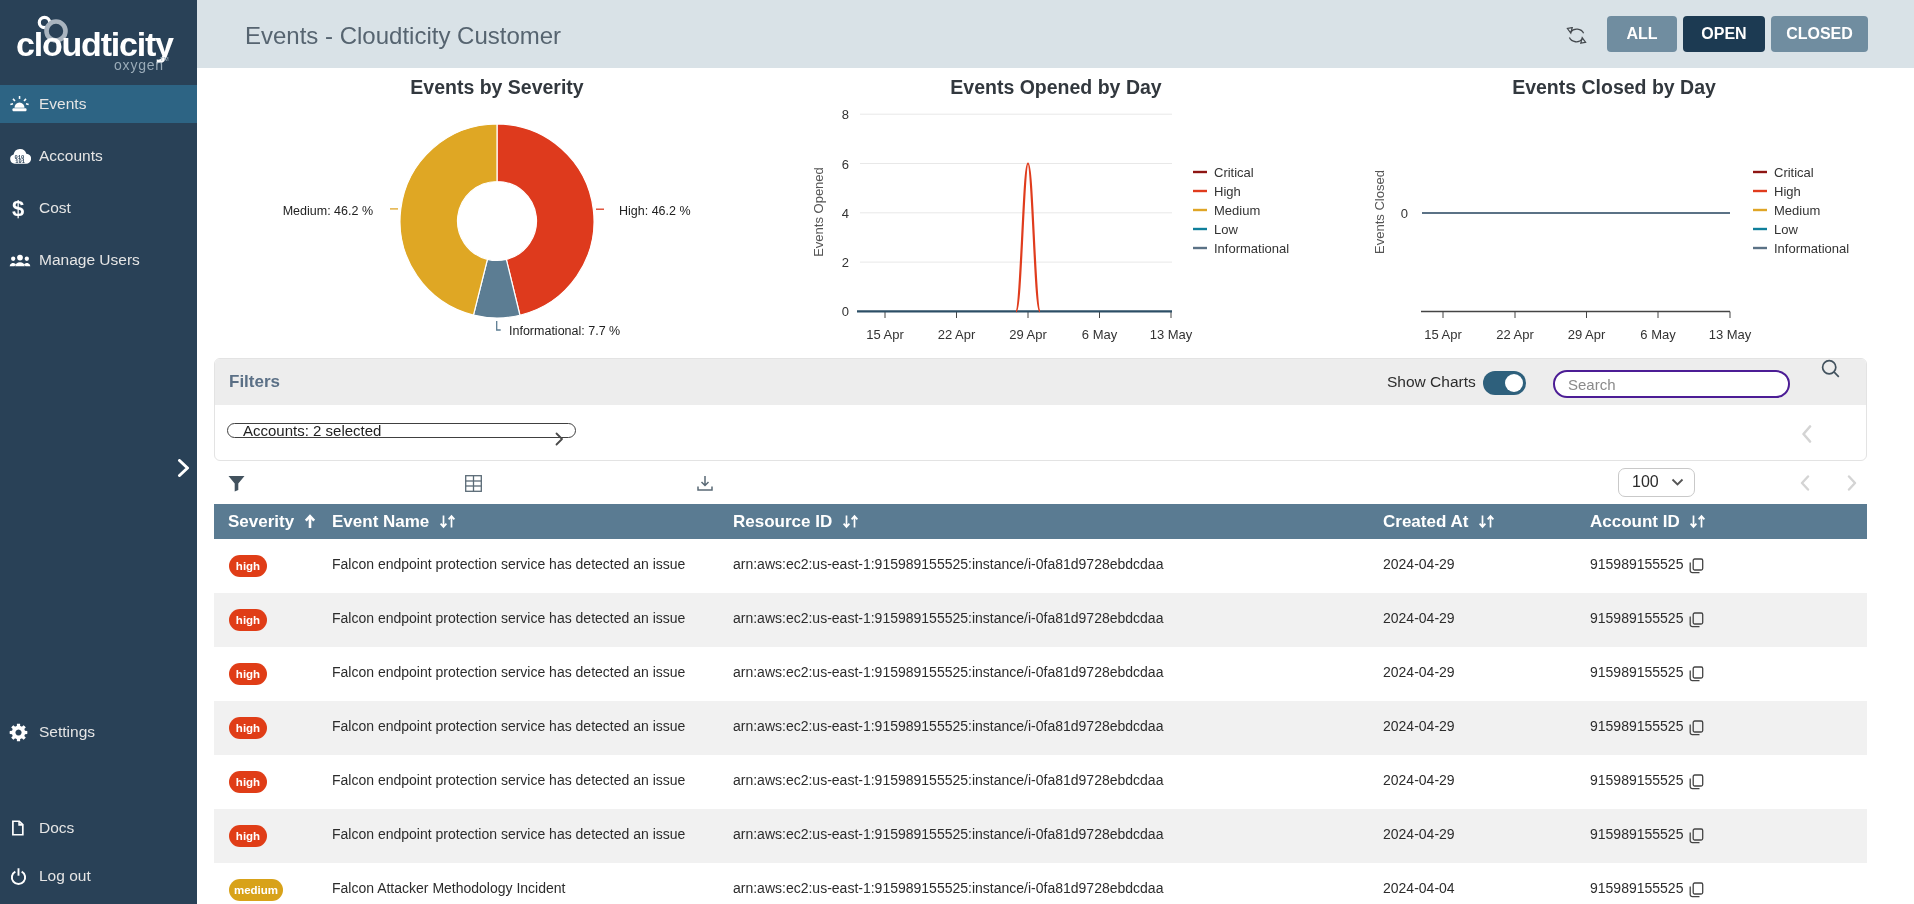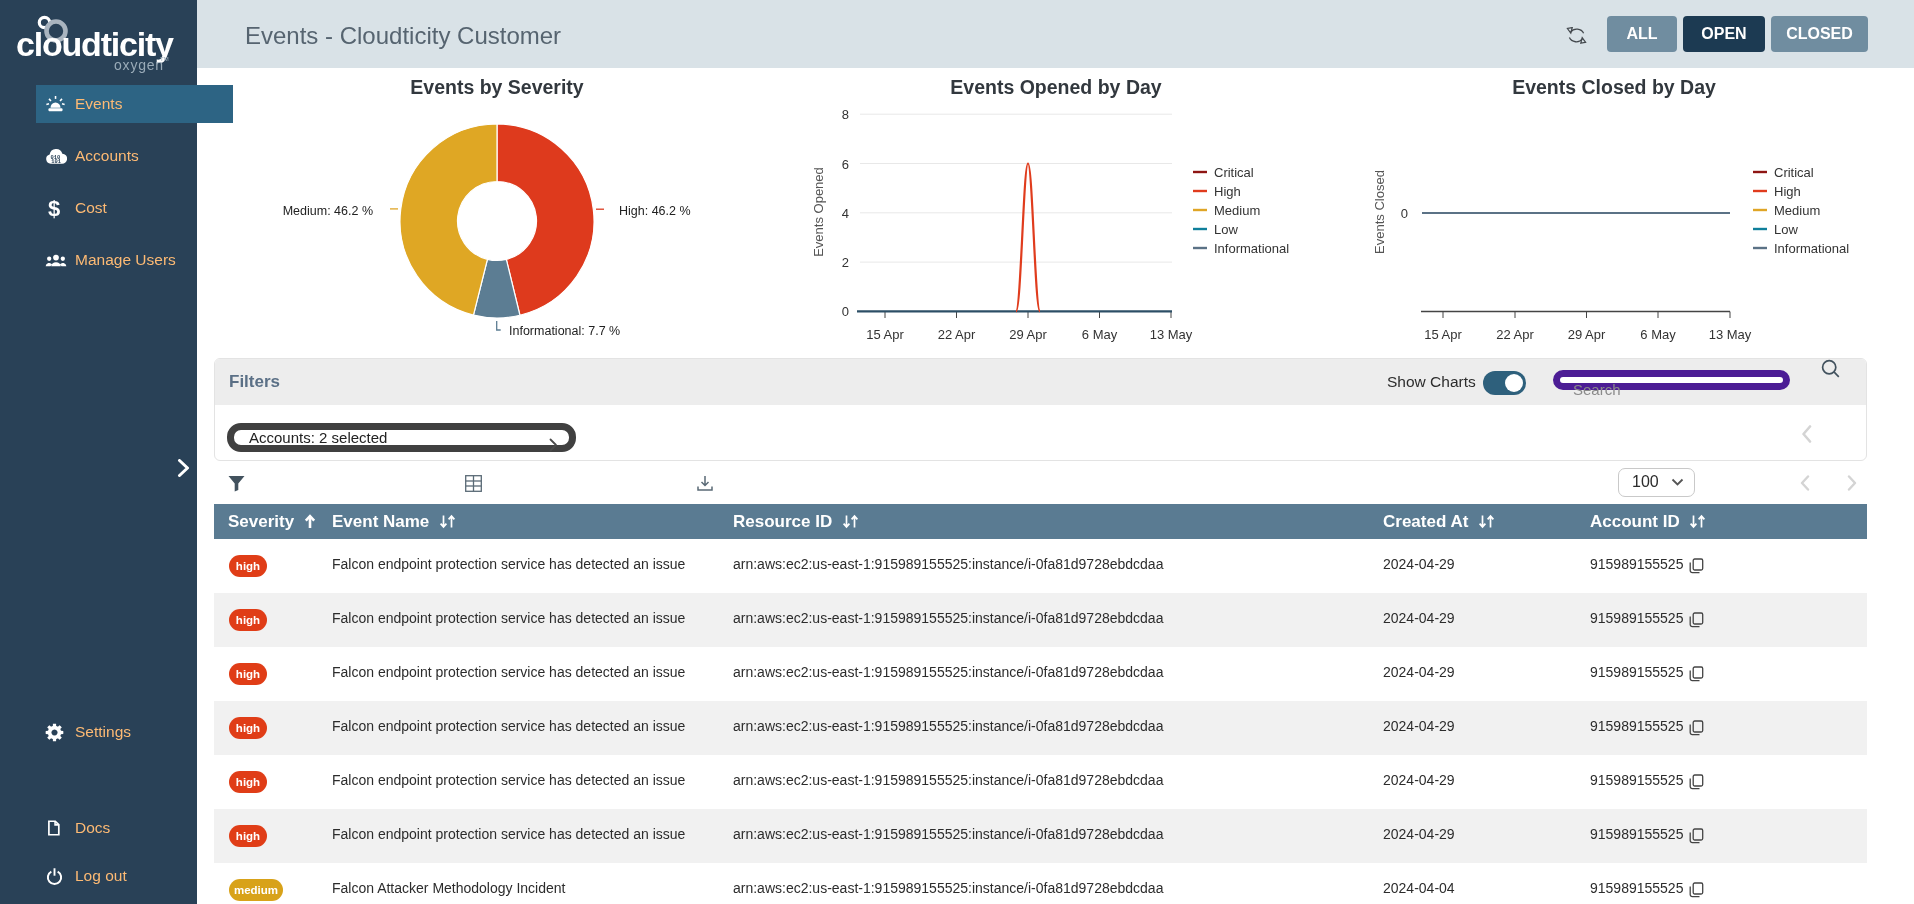--- a/index.html
+++ b/index.html
@@ -4,39 +4,39 @@
 <style>
   * { margin:0; padding:0; box-sizing:border-box; }
   html,body { width:1914px; height:904px; overflow:hidden; background:#fff;
     font-family:"Liberation Sans", sans-serif; }
   .abs { position:absolute; }
 
   
   #sidebar { position:absolute; left:0; top:0; width:197px; height:904px;
     background:#294157; color:#fff; }
   .nav-item { position:absolute; left:0; width:197px; height:46px;
-    display:flex; align-items:center; color:#fdba74; font-size:15.5px;margin-left:36px; }
+    display:flex; align-items:center; color:#e5e5e5; font-size:15.5px; }
   .nav-item svg { position:absolute; left:9px; }
   .nav-item span.lbl { position:absolute; left:39px; }
   #nav-events { top:85px; height:38px; background:#2d6484; }
 
   
   #header { position:absolute; left:197px; top:0; width:1717px; height:68px;
     background:#d9e2e7;padding-left:45px; }
   #title { position:absolute; left:48px; top:22px; font-size:24px; color:#566470; }
   .hbtn { position:absolute; top:16px; height:36px; border-radius:4px;
     color:#fff; font-weight:bold; font-size:16px; text-align:center;
     display:flex; align-items:center; justify-content:center; }
 
   
   #fcard { position:absolute; left:214px; top:358px; width:1653px; height:103px;
     border:1px solid #e3e3e3; border-radius:6px; background:#fff; }
   #fcard-head { position:absolute; left:0; top:0; width:100%; height:46px;
     background:#ededed; border-radius:5px 5px 0 0; }
-  .pill { position:absolute; top:64px; height:29px; border:7px solid #404040;
+  .pill { position:absolute; top:64px; height:15px; border:1px solid #404040;
     border-radius:14px; background:#fff; font-size:15px; color:#222;
     display:flex; align-items:center; padding-left:15px; }
   .pill svg.chev { position:absolute; right:11px; top:7.5px; }
 
   
   #toolbar { position:absolute; left:214px; top:461px; width:1653px; height:43px; }
   .tbitem { position:absolute; top:11px; color:#4c5d6b; font-size:16.5px;margin-top:32px; }
 
   
   #thead { position:absolute; left:214px; top:504px; width:1653px; height:35px;
@@ -234,21 +234,21 @@
   </g>
 </svg>
 
 <div id="fcard">
   <div id="fcard-head">
     <div class="abs" style="left:14px; top:13px; font-size:17px; font-weight:bold; color:#5b7086;">Filters</div>
     <div class="abs" style="left:1172px; top:14px; font-size:15.5px; color:#2c2c2c;">Show Charts</div>
     <div class="abs" style="left:1268px; top:12px; width:43px; height:24px; border-radius:12px; background:#2e607c;">
       <div class="abs" style="left:22px; top:3px; width:18px; height:18px; border-radius:50%; background:#fff;"></div>
     </div>
-    <div class="abs" style="left:1338px; top:11px; width:237px; height:20px; background:#fff; border:7px solid #4c1d95; border-radius:14px; font-size:15px; color:#8a8a8a; line-height:26px; padding-left:13px;">Search</div>
+    <div class="abs" style="left:1338px; top:11px; width:237px; height:28px; background:#fff; border:2px solid #4c1d95; border-radius:14px; font-size:15px; color:#8a8a8a; line-height:26px; padding-left:13px;">Search</div>
     <svg class="abs" style="left:1606px; top:0px;" width="20" height="20" viewBox="0 0 20 20">
       <circle cx="8.2" cy="8.2" r="6.6" fill="none" stroke="#42525e" stroke-width="1.7"></circle>
       <line x1="13.2" y1="13.2" x2="17.8" y2="17.8" stroke="#42525e" stroke-width="1.7"></line>
     </svg>
   </div>
   <div class="pill" style="left:12px; width:349px;">Accounts: 2 selected<svg class="chev" width="9" height="14" viewBox="0 0 9 14">
         <path d="M1.5 1.5 L7 7 L1.5 12.5" fill="none" stroke="#4a4a4a" stroke-width="1.8" stroke-linecap="round" stroke-linejoin="round"></path>
       </svg></div>
   <svg class="abs" style="left:1586px; top:66px;" width="11" height="18" viewBox="0 0 11 18">
       <path d="M9 1.5 L2.5 9 L9 16.5" fill="none" stroke="#d4d4d4" stroke-width="2.6" stroke-linecap="round" stroke-linejoin="round"></path>

